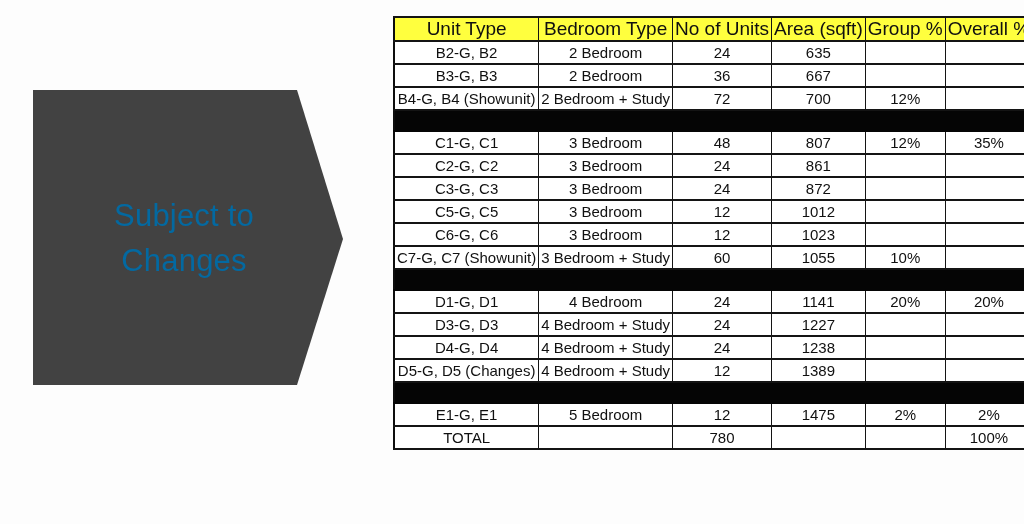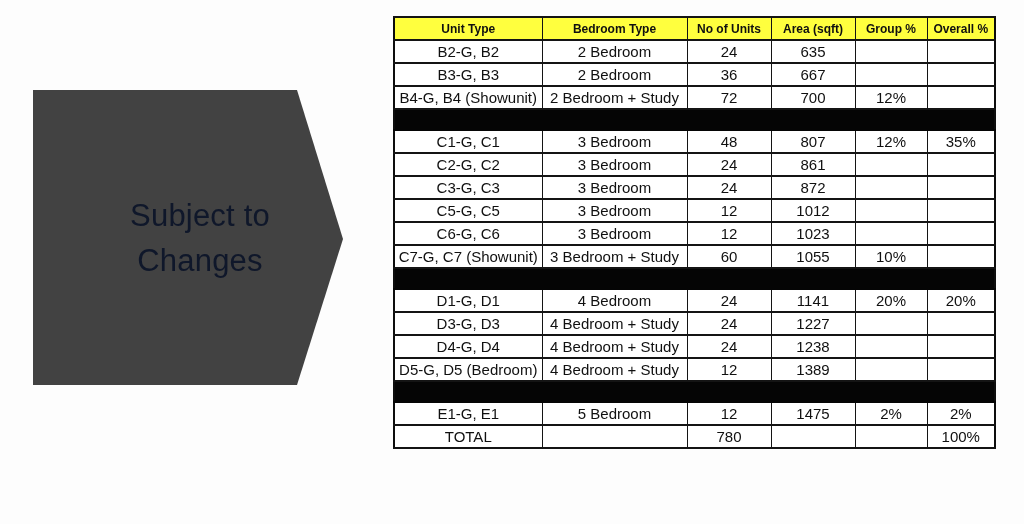--- a/index.html
+++ b/index.html
@@ -65,40 +65,40 @@
     padding: 0 2px;
     text-align: center;
     vertical-align: middle;
     white-space: nowrap;
     overflow: hidden;
     color: #101010;
     font-size: 15px;
   }
   table.unit-table th {
     background: var(--header-bg, #ffff3e);
-    font-weight: bold;
-    font-size: 12px;
+    font-weight: normal;
+    font-size: 19px;
     border-bottom-width: 2px;
   }
   table.unit-table td.sep {
     background: #050505;
     height: 19px;
     border-color: #050505;
   }
 </style>
 </head>
 <body>
 
 <div id="stage" style="background: rgb(253, 253, 253);">
 
   <div class="callout">
     <svg width="310" height="295" viewBox="0 0 310 295" xmlns="http://www.w3.org/2000/svg">
       <polygon points="0,0 264,0 310,149 264,295 0,295" fill="#424242"></polygon>
     </svg>
-    <div class="callout-text" style="color: #0f172a; margin-left: 16px;">
+    <div class="callout-text" style="color: #0369a1;">
       <span>Subject to</span>
       <span>Changes</span>
     </div>
   </div>
 
   <div class="unit-table-wrap">
     <table class="unit-table">
       <colgroup>
         <col style="width:148px">
         <col style="width:145px">
@@ -214,21 +214,21 @@
           </tr>
           <tr>
             <td>D4-G, D4</td>
             <td>4 Bedroom + Study</td>
             <td>24</td>
             <td>1238</td>
             <td></td>
             <td></td>
           </tr>
           <tr>
-            <td>D5-G, D5 (Bedroom)</td>
+            <td>D5-G, D5 (Changes)</td>
             <td>4 Bedroom + Study</td>
             <td>12</td>
             <td>1389</td>
             <td></td>
             <td></td>
           </tr>
           <tr>
             <td colspan="6" class="sep" style="background: rgb(5, 5, 5);"></td>
           </tr>
           <tr>

